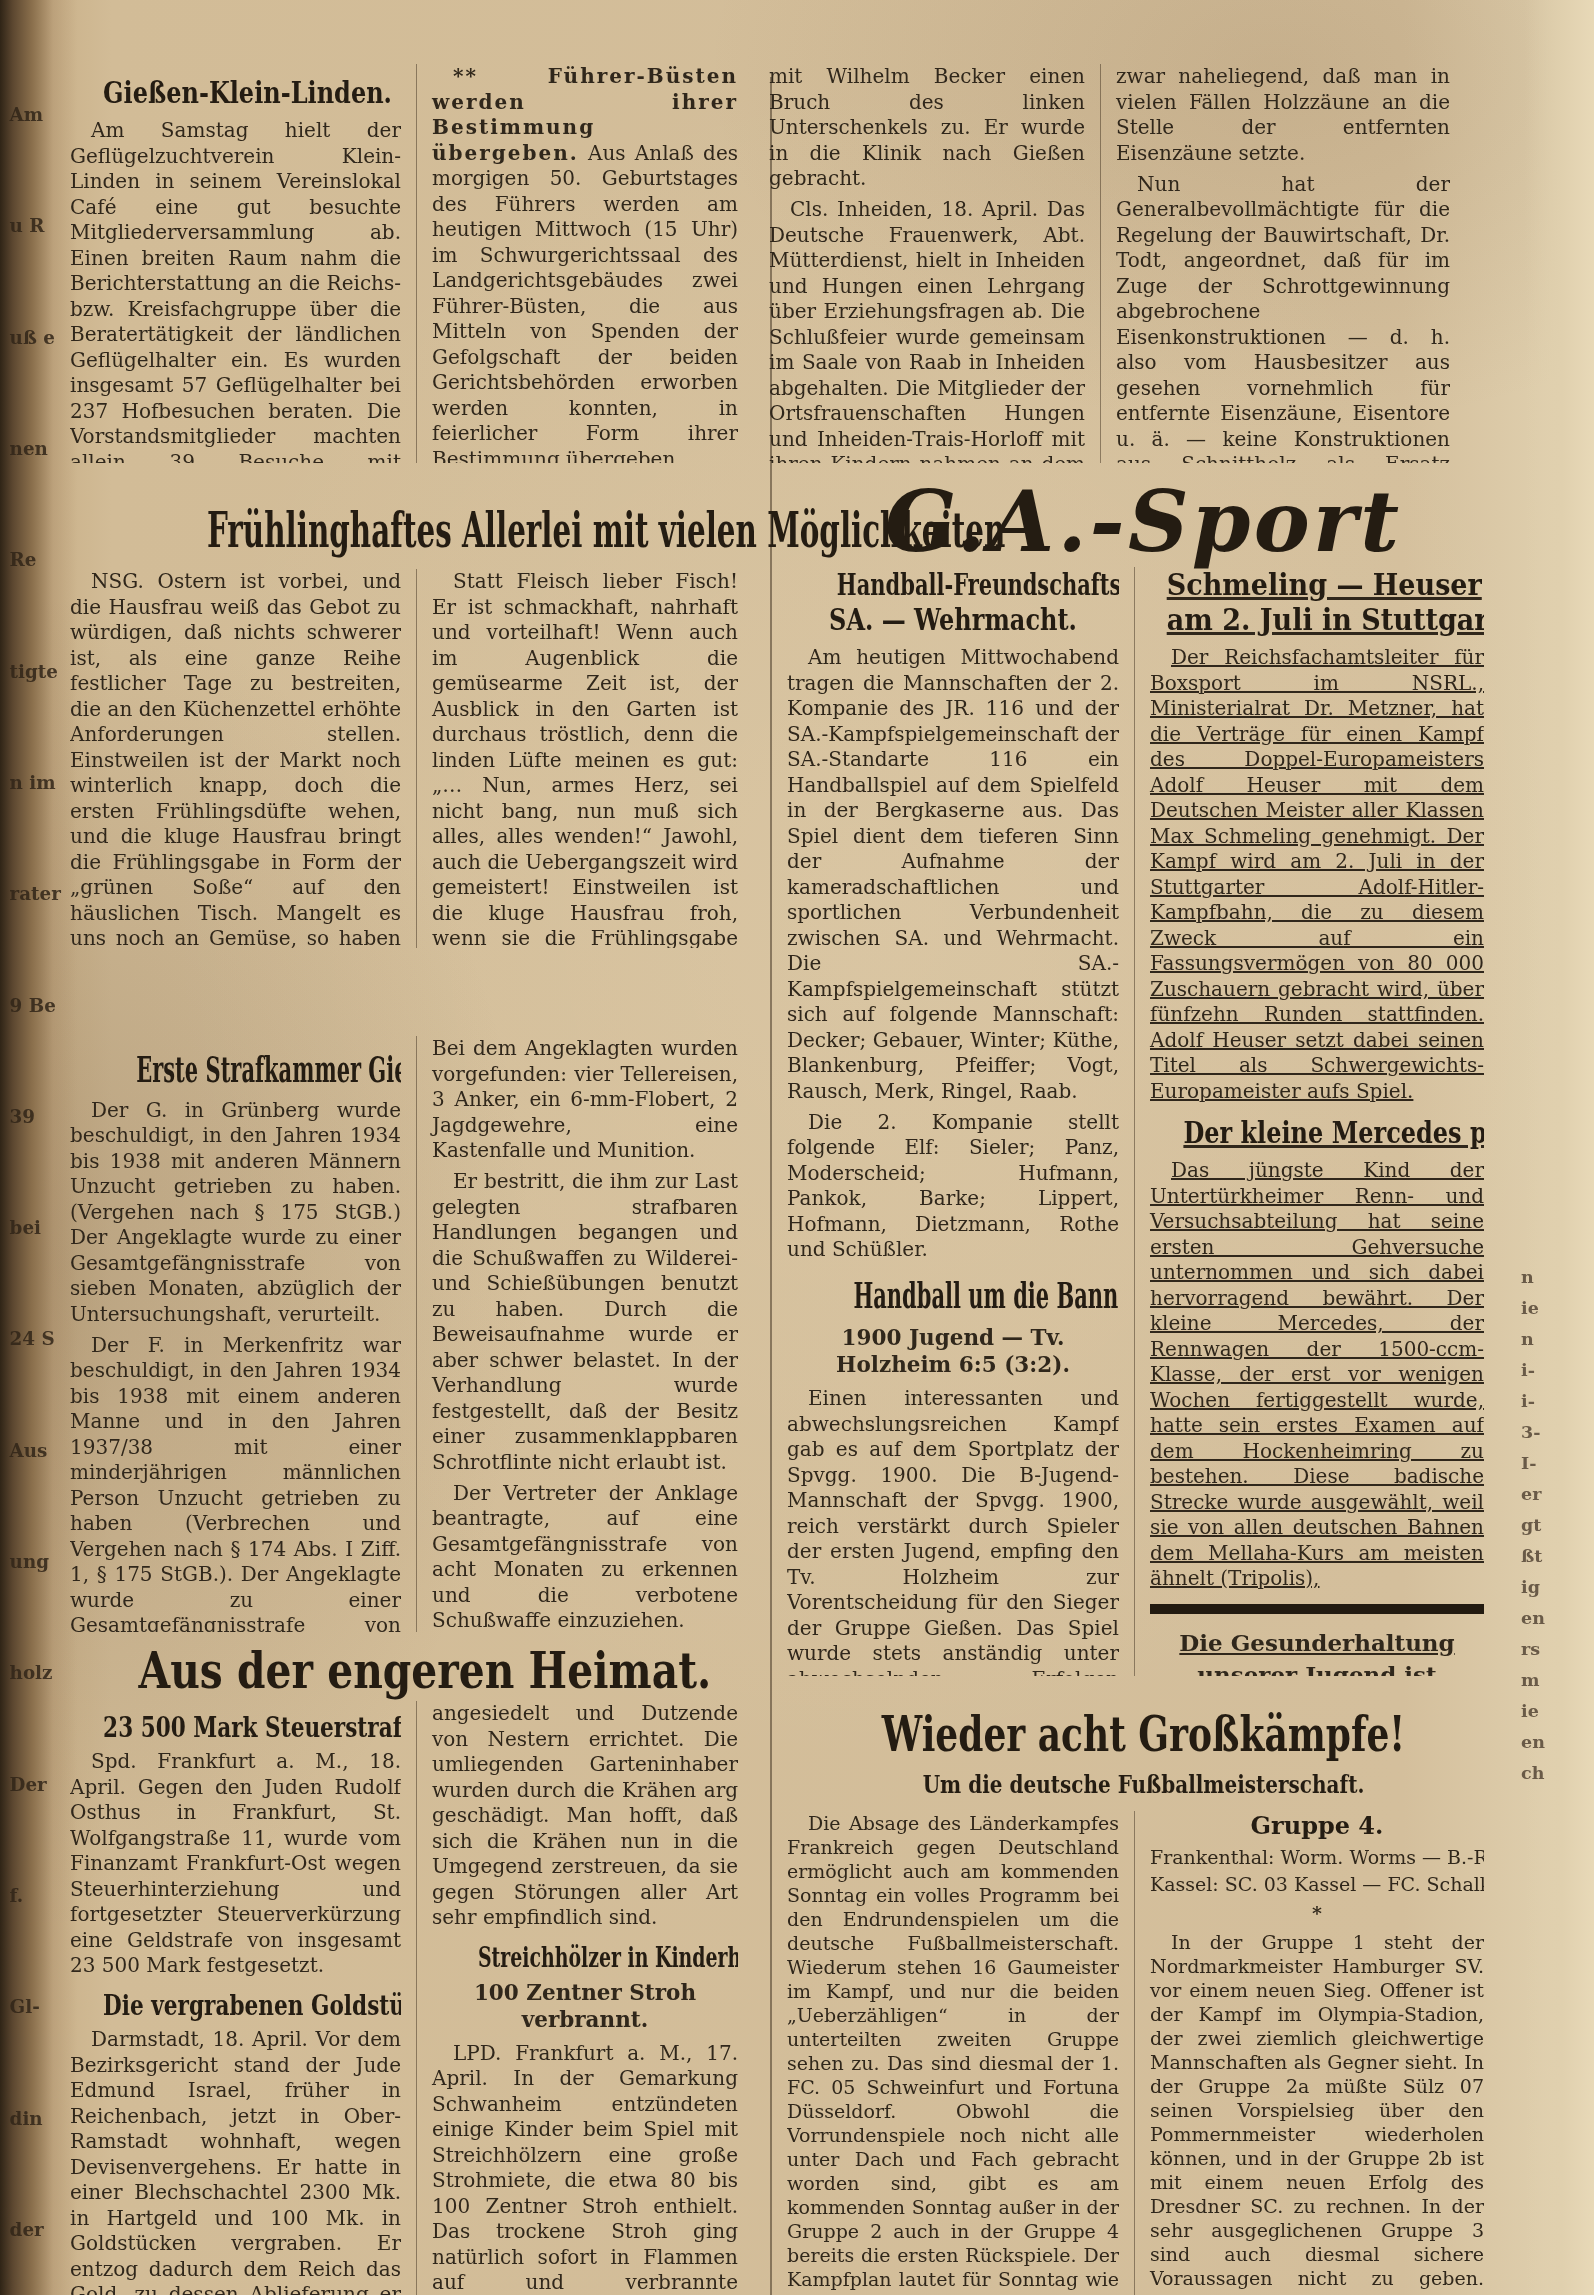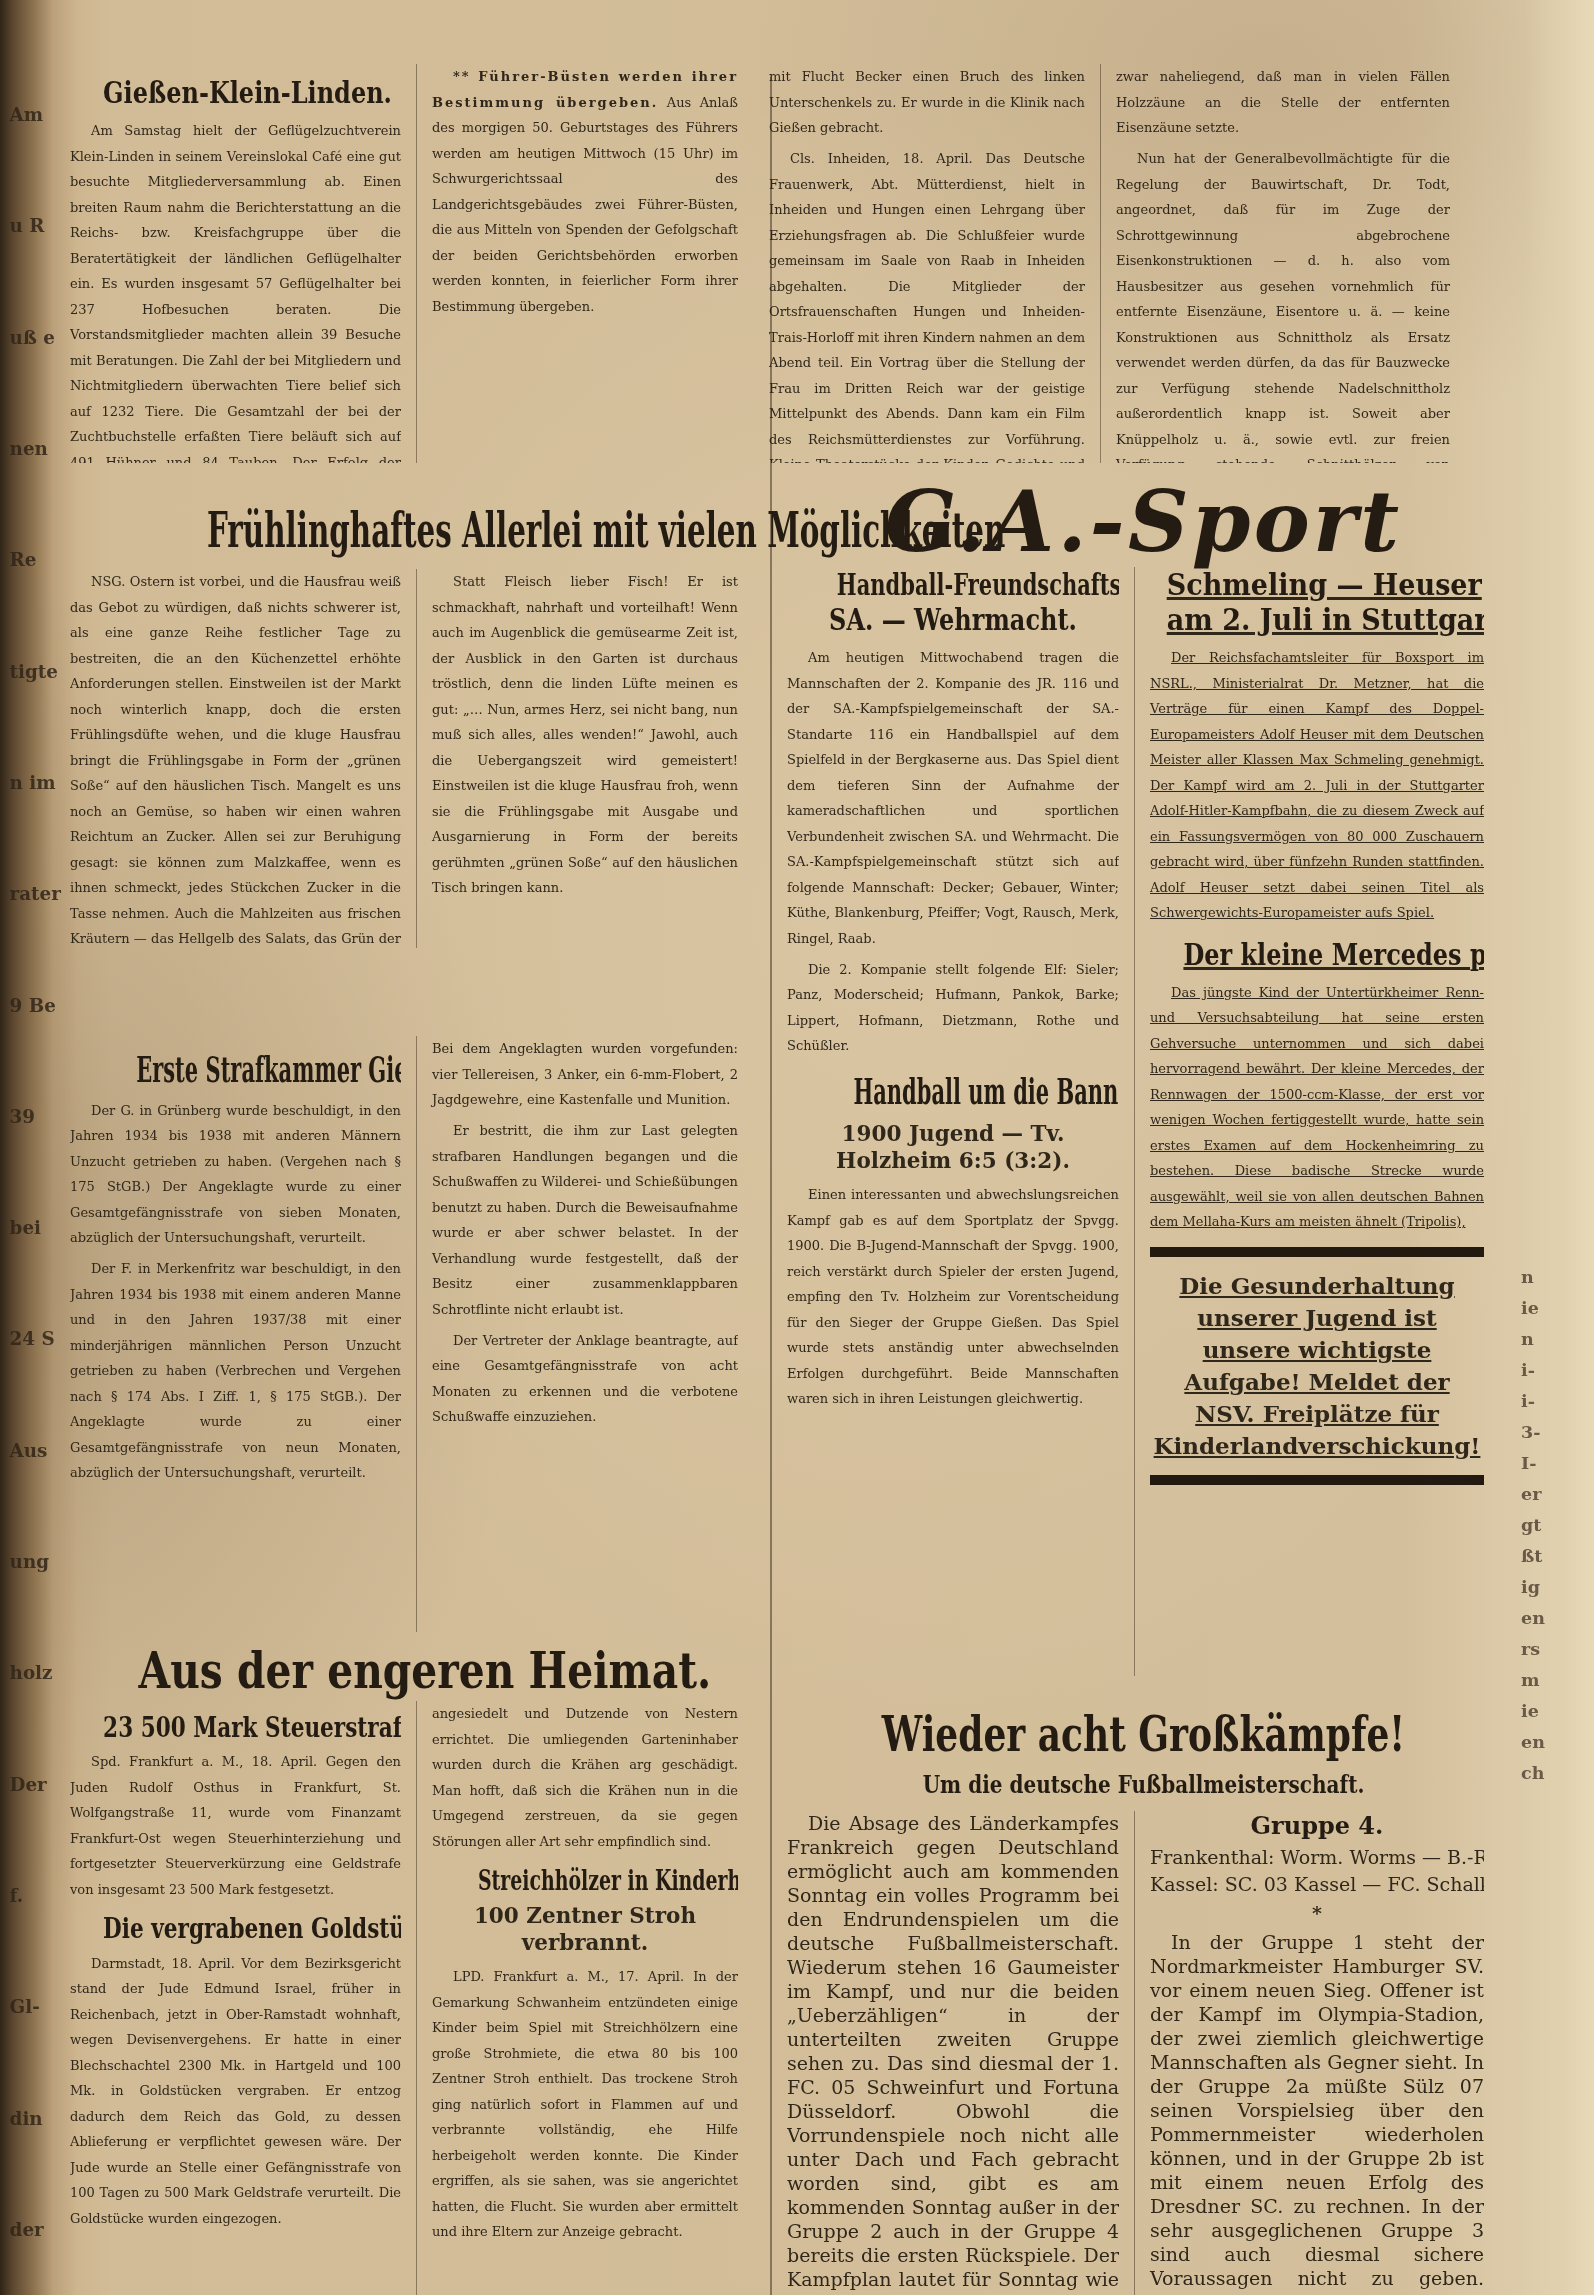--- a/index.html
+++ b/index.html
@@ -13,21 +13,21 @@
     linear-gradient(90deg,#c3a87e 0%,#d2bc97 7%,#d4bf9c 88%,#dbc9a7 94%,#e2d3b2 100%);}
 .gutter{position:absolute;left:0;top:0;width:77px;height:100%;
   background:linear-gradient(90deg,#2f2416 0,#5c4730 12.8px,#8a6f4c 32px,rgba(160,130,95,.35) 53px,rgba(160,130,95,0) 77px);}
 .edge-shade{position:absolute;right:0;top:0;width:69px;height:100%;
   background:linear-gradient(270deg,#e8d9b8 0,#e0d0ae 32px,rgba(214,190,150,0) 69px);}
 .vline{position:absolute;width:1.6px;background:rgba(58,44,28,.5);}
 .cols{position:absolute;display:flex;align-items:stretch;}
 .col{overflow:hidden;height:100%;}
 .col+.col{border-left:1.6px solid rgba(58,44,28,.48);padding-left:15px;margin-left:15px;}
 .col.nobord{border-left-color:transparent;}
-p{margin:0 0 5.6px;text-indent:21px;text-align:justify;font-size:13px;line-height:25.5px;}
+p{margin:0 0 5.6px;text-indent:21px;text-align:justify;font-size:20px;line-height:25.5px;}
 p.cont{text-indent:0;}
 .lead{font-weight:bold;}
 .sperr{letter-spacing:2px;}
 h2,h3,h4{margin:0;color:#241c12;font-weight:bold;text-align:center;}
 .sqz{display:block;white-space:nowrap;}.s6{transform:scaleX(.6)}
 .s7{transform:scaleX(.7)}.s75{transform:scaleX(.75)}.s8{transform:scaleX(.8)}.s9{transform:scaleX(.9)}
 .h-art{font-size:30px;margin:11px 0 8px}
 .h-art2{font-size:35px;margin:12.8px 0 8px}
 .h-sub{font-size:21.5px;font-weight:bold;text-align:center;margin:0 0 8px;line-height:27px;}
 .h-min{font-size:27px;margin:11px 0 6.4px}
@@ -105,21 +105,21 @@
       <h3 class="h-art">
           <span class="sqz s8">Gießen-Klein-Linden.</span>
         </h3>
       <p>Am Samstag hielt der Geflügelzuchtverein Klein-Linden in seinem Vereinslokal Café eine gut besuchte Mitgliederversammlung ab. Einen breiten Raum nahm die Berichterstattung an die Reichs- bzw. Kreisfachgruppe über die Beratertätigkeit der ländlichen Geflügelhalter ein. Es wurden insgesamt 57 Geflügelhalter bei 237 Hofbesuchen beraten. Die Vorstandsmitglieder machten allein 39 Besuche mit Beratungen. Die Zahl der bei Mitgliedern und Nichtmitgliedern überwachten Tiere belief sich auf 1232 Tiere. Die Gesamtzahl der bei der Zuchtbuchstelle erfaßten Tiere beläuft sich auf 491 Hühner und 84 Tauben. Der Erfolg der Beratungen war zufriedenstellend. Allenthalben konnten Verbesserungen an der Fütterungstechnik festgestellt werden; 24 Stallbauten bzw. Neubauten wurden vorgenommen. Ferner wurde die Anschaffung einiger neuer Ausstellungskäfige beschlossen. Die Hauptversammlung für den kommenden Winter soll am 14. Januar 1940 abgehalten werden. Der Vereinsführer mahnte dringend, für die Betreuung der Tiere eine genaue Kontrolle in der Zucht durchzuführen.</p>
     </div>
     <div class="col" style="width:322px;">
       <p><span class="lead sperr">** Führer-Büsten werden ihrer Bestimmung übergeben.</span> <span>Aus Anlaß des morgigen 50. Geburtstages des Führers werden am heutigen Mittwoch (15 Uhr) im Schwurgerichtssaal des Landgerichtsgebäudes zwei Führer-Büsten, die aus Mitteln von Spenden der Gefolgschaft der beiden Gerichtsbehörden erworben werden konnten, in feierlicher Form ihrer Bestimmung übergeben.</span></p>
 
     </div>
     <div class="col nobord" style="width:332px;">
-      <p class="cont">mit Flucht Becker einen Bruch des linken Unterschenkels zu. Er wurde in die Klinik nach Gießen gebracht.</p>
+      <p class="cont">mit Wilhelm Becker einen Bruch des linken Unterschenkels zu. Er wurde in die Klinik nach Gießen gebracht.</p>
       <p>Cls. Inheiden, 18. April. Das Deutsche Frauenwerk, Abt. Mütterdienst, hielt in Inheiden und Hungen einen Lehrgang über Erziehungsfragen ab. Die Schlußfeier wurde gemeinsam im Saale von Raab in Inheiden abgehalten. Die Mitglieder der Ortsfrauenschaften Hungen und Inheiden-Trais-Horloff mit ihren Kindern nahmen an dem Abend teil. Ein Vortrag über die Stellung der Frau im Dritten Reich war der geistige Mittelpunkt des Abends. Dann kam ein Film des Reichsmütterdienstes zur Vorführung. Kleine Theaterstücke der Kinder, Gedichte und gemeinsam gesungene Lieder sorgten für den unterhaltenden Teil des Abends.</p>
 
     </div>
     <div class="col" style="width:350px;">
       <p class="cont">zwar naheliegend, daß man in vielen Fällen Holzzäune an die Stelle der entfernten Eisenzäune setzte.</p>
       <p>Nun hat der Generalbevollmächtigte für die Regelung der Bauwirtschaft, Dr. Todt, angeordnet, daß für im Zuge der Schrottgewinnung abgebrochene Eisenkonstruktionen — d. h. also vom Hausbesitzer aus gesehen vornehmlich für entfernte Eisenzäune, Eisentore u. ä. — keine Konstruktionen aus Schnittholz als Ersatz verwendet werden dürfen, da das für Bauzwecke zur Verfügung stehende Nadelschnittholz außerordentlich knapp ist. Soweit aber Knüppelholz u. ä., sowie evtl. zur freien Verfügung stehende Schnitthölzer von Laubbäumen Verwendung finden können, wird, worauf der Reichsbund der Haus- und Grundbesitzer hinweist, in erster Linie die Einfriedung der Grundstücke durch Hecken in Frage kommen. Gerade die Heckenbepflanzung, die in manchen Gegenden Deutschlands seit je die allein übliche Grundstücksbegrenzung darstellt, ist auch geeignet, die Schönheit der Orts- und Städtebilder zu fördern und somit zur Verschönerung des Lebensbildes der deutschen Volksgenossen beizutragen.</p>
     </div>
   </div>
 
   <div id="spring-head" class="big" style="left:70px;top:501px;width:685px;">

